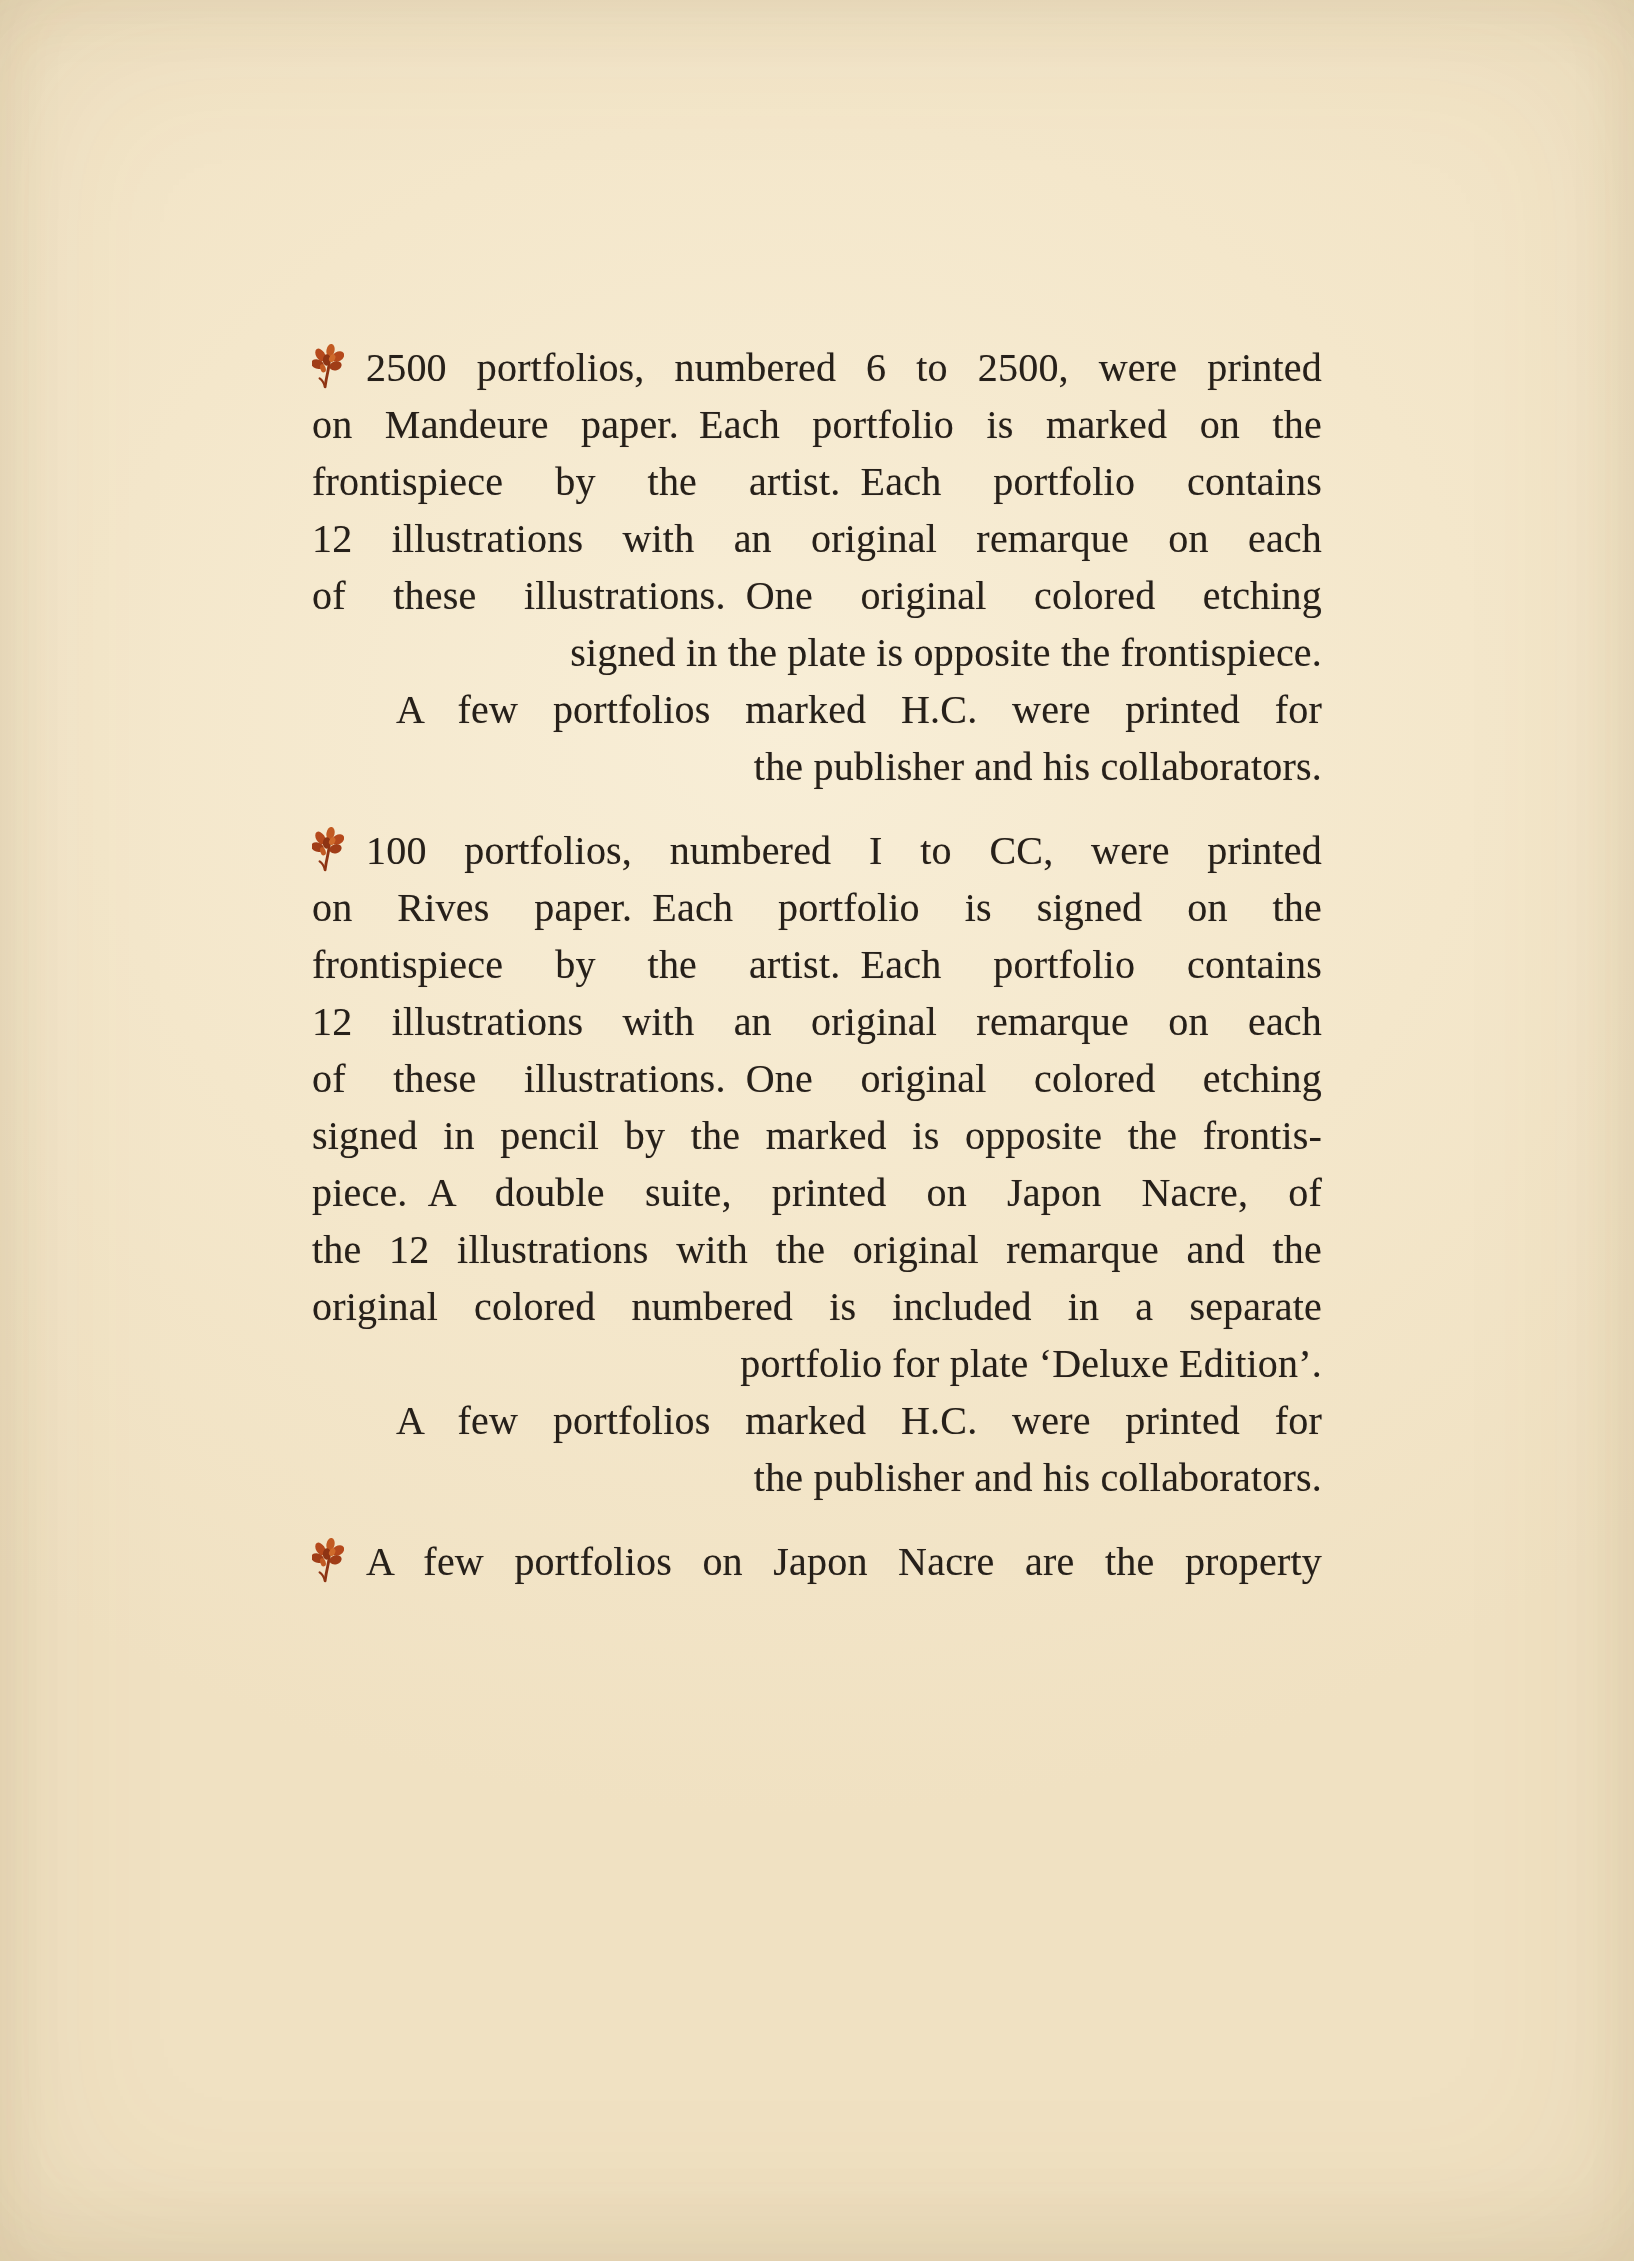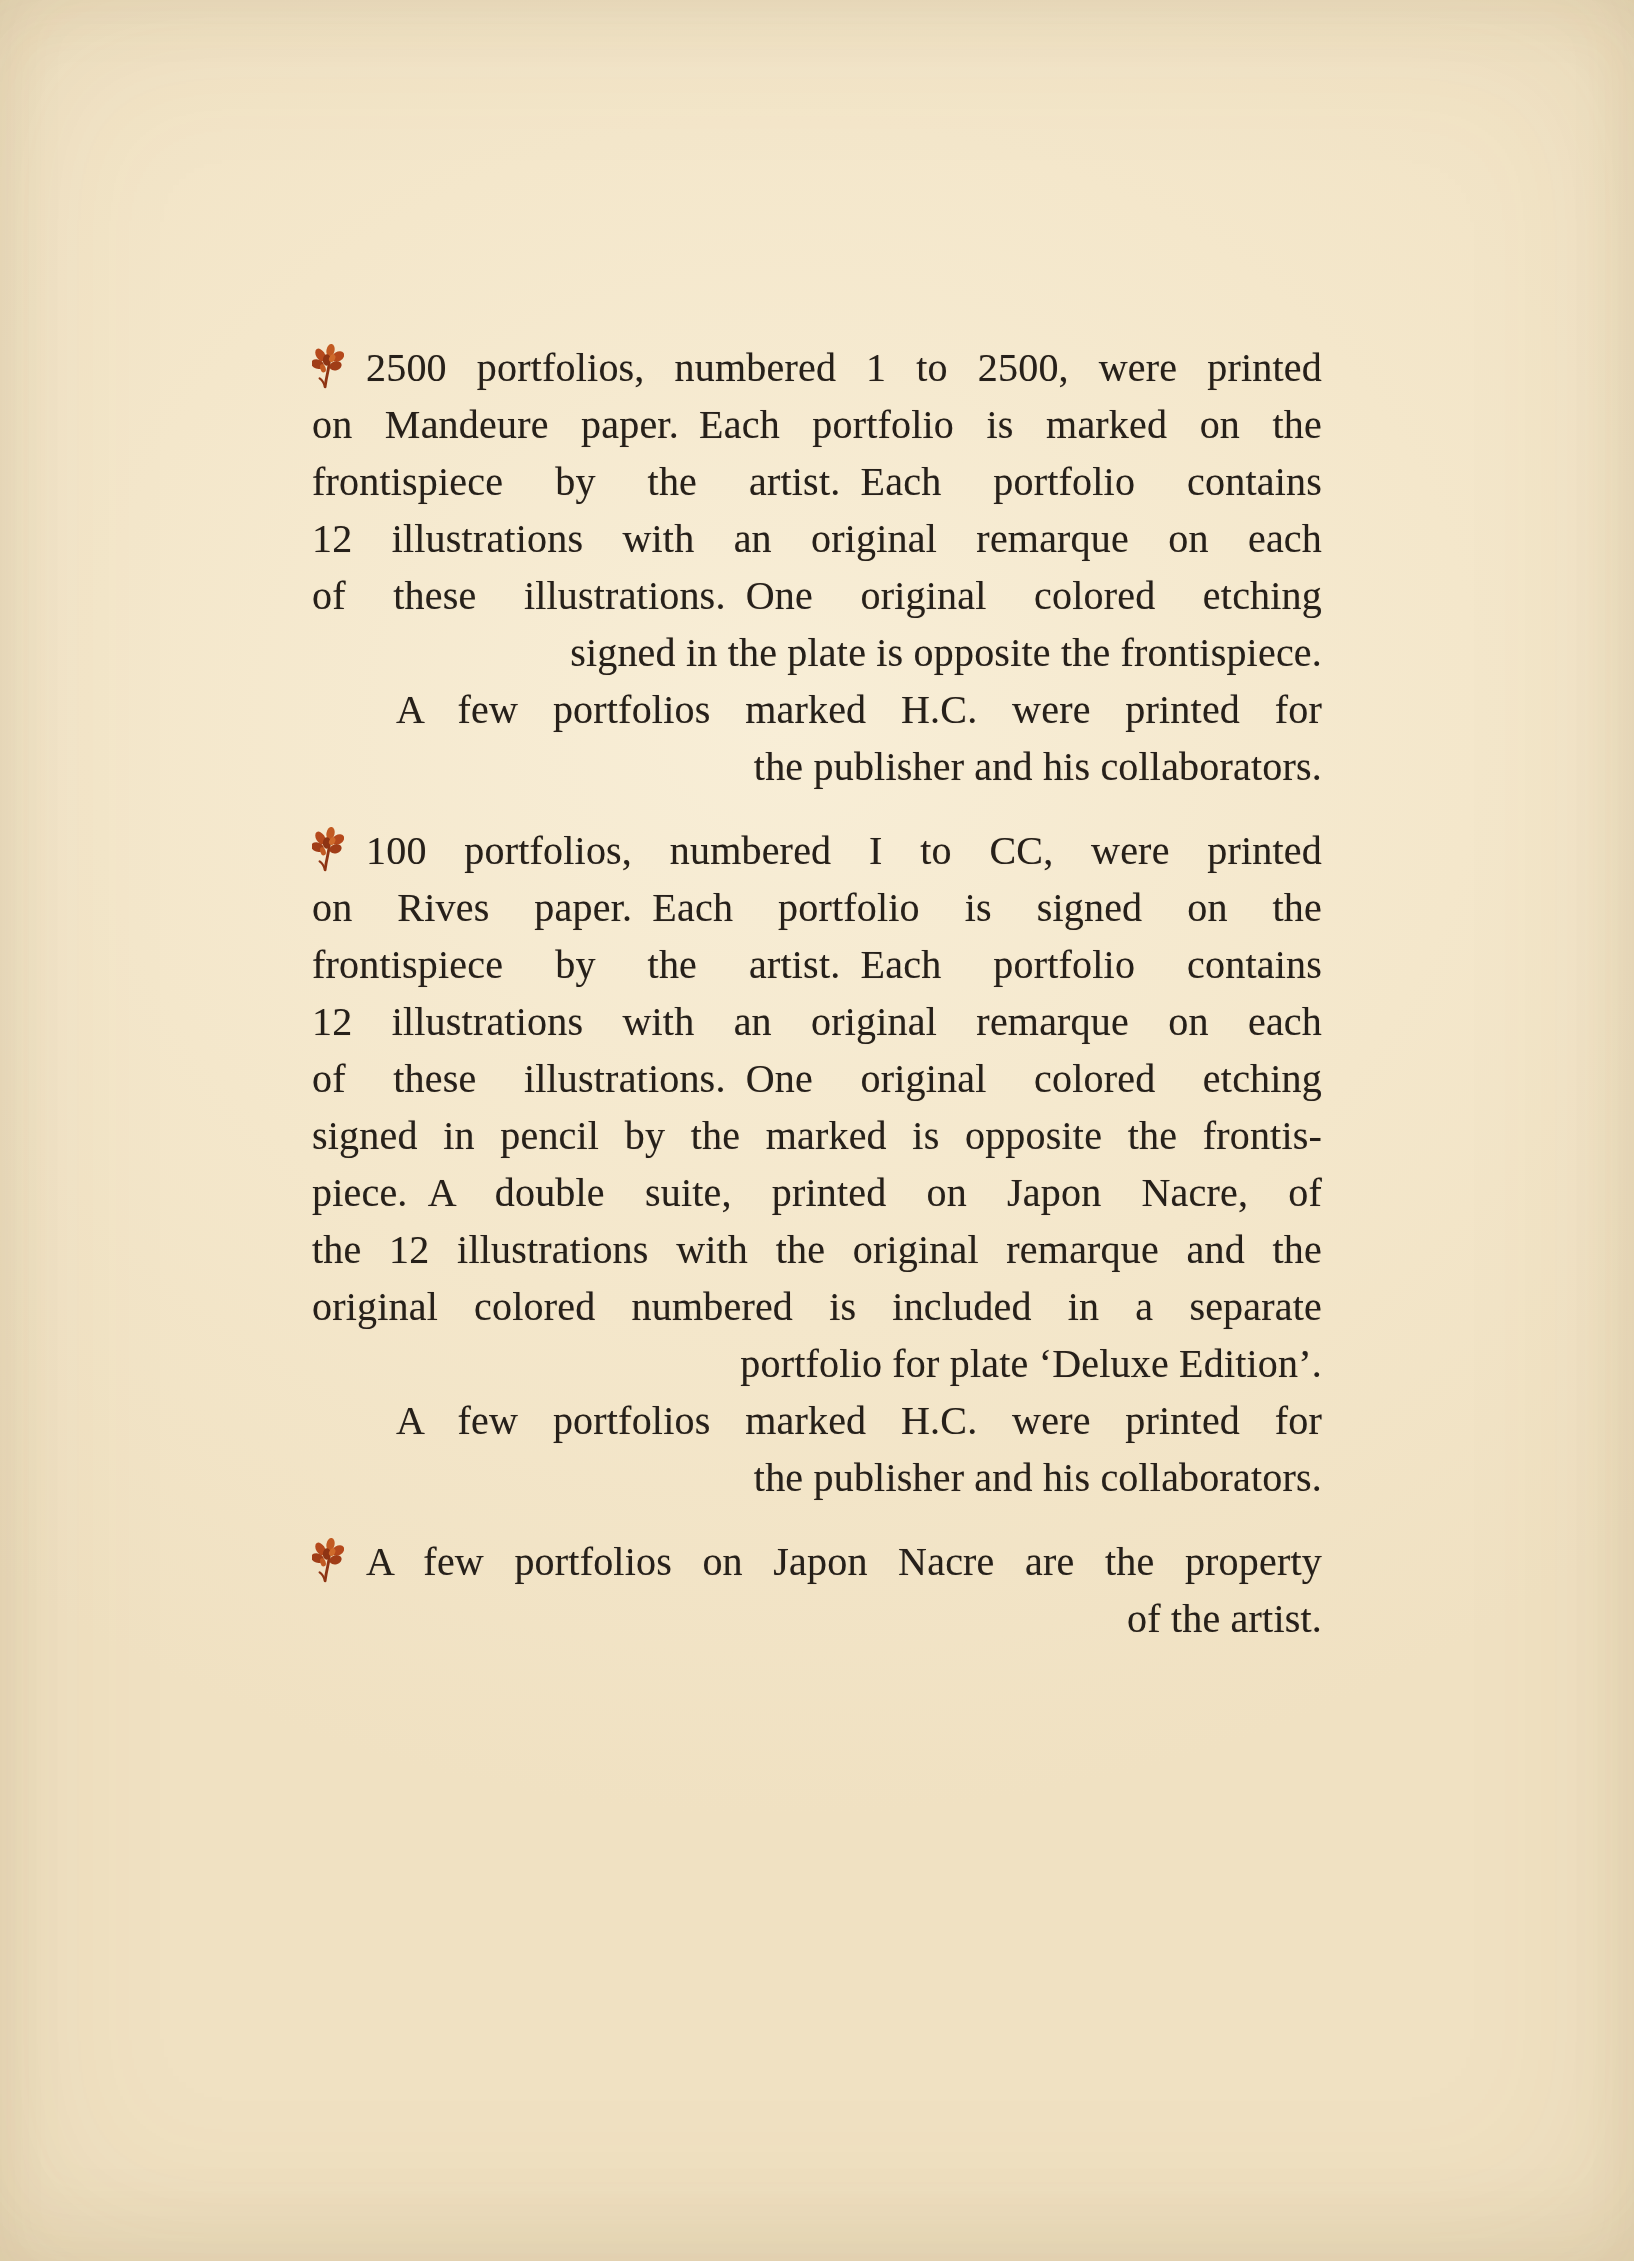--- a/index.html
+++ b/index.html
@@ -84,21 +84,21 @@
 </svg>
 
 <div class="page-vignette"></div>
 
 <main class="text-block">
 
   <section class="para">
     <div class="line j">
       <span class="fleuron"><svg viewBox="0 0 38 56">
             <use href="#sprig"></use>
-          </svg></span><span>2500 portfolios, numbered 1 to 2500, were printed</span>
+          </svg></span><span>2500 portfolios, numbered 6 to 2500, were printed</span>
     </div>
     <div class="line j">on Mandeure paper. Each portfolio is marked on the</div>
     <div class="line j">frontispiece by the artist. Each portfolio contains</div>
     <div class="line j">12 illustrations with an original remarque on each</div>
     <div class="line j">of these illustrations. One original colored etching</div>
     <div class="line">signed in the plate is opposite the frontispiece.</div>
     <div class="line j indent">A few portfolios marked H.C. were printed for</div>
     <div class="line">the publisher and his collaborators.</div>
   </section>
 
@@ -120,17 +120,16 @@
     <div class="line j indent">A few portfolios marked H.C. were printed for</div>
     <div class="line">the publisher and his collaborators.</div>
   </section>
 
   <section class="para">
     <div class="line j">
       <span class="fleuron"><svg viewBox="0 0 38 56">
             <use href="#sprig"></use>
           </svg></span><span>A few portfolios on Japon Nacre are the property</span>
     </div>
-    <div class="line">of the artist.</div>
   </section>
 
 </main>
 
 
 </body></html>

